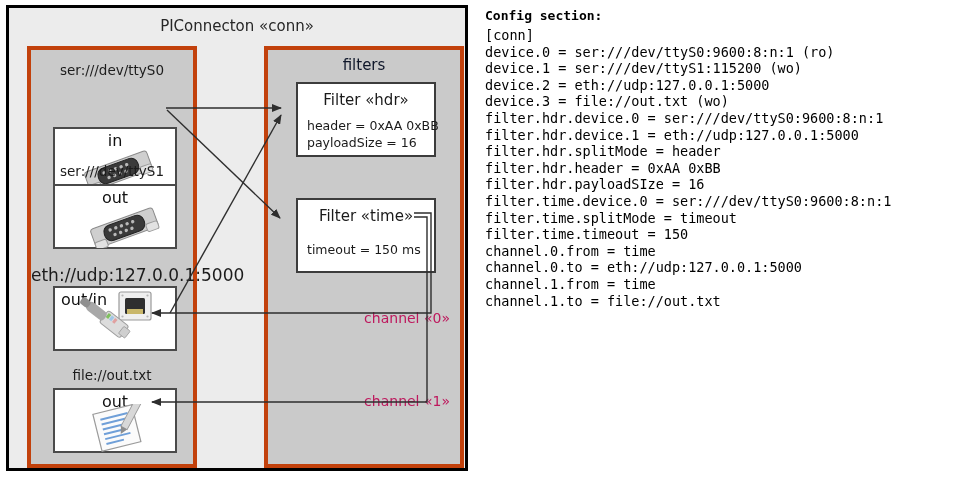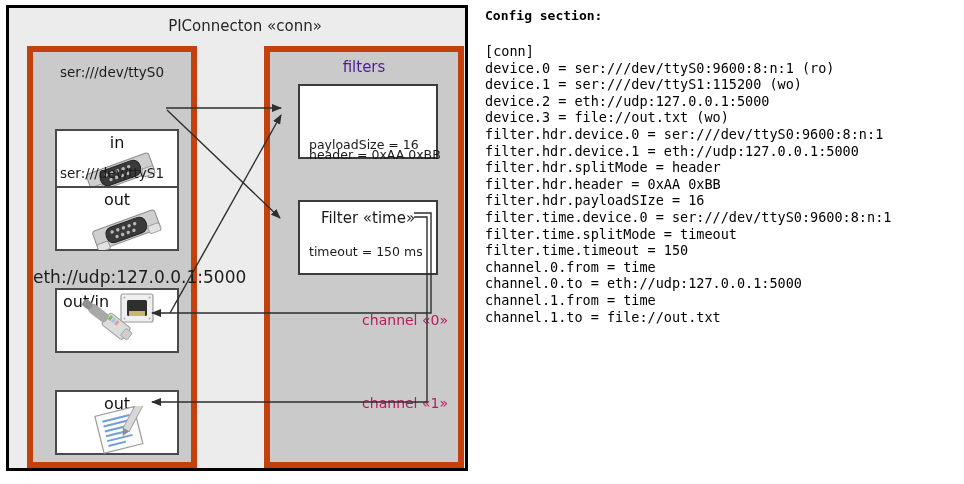--- a/index.html
+++ b/index.html
@@ -6,27 +6,27 @@
   body{width:964px;height:484px;position:relative;overflow:hidden;
        font-family:"DejaVu Sans","Liberation Sans",sans-serif;}
 
   
   #diagram{position:absolute;left:0;top:0;width:472px;height:484px;}
 
   .outer-frame{position:absolute;left:6px;top:5px;width:462px;height:466px;
                background:#ececec;border:3px solid #000;box-sizing:border-box;}
 
   .outer-title{position:absolute;left:0;top:9px;width:100%;text-align:center;
-               font-size:15px;color:#262626;padding-left:8px;}
-
-  .panel{position:absolute;background:#cacaca;border:6px solid #c2410c;
+               font-size:15px;color:#262626;}
+
+  .panel{position:absolute;background:#cacaca;border:4px solid #c2410c;
          box-sizing:border-box;}
 
   .panel-title{position:absolute;left:0;top:6px;width:100%;text-align:center;
-               font-size:15px;color:#4c1d95;}
+               font-size:15px;color:#0f172a;}
 
   
   #dev-panel{left:18px;top:38px;width:170px;height:422px;}
   #filters-panel{left:255px;top:38px;width:200px;height:422px;}
 
   
   .node-label{position:absolute;font-size:13.5px;color:#1c1c1c;
               text-align:center;white-space:nowrap;}
   .node-box{position:absolute;background:#ffffff;border:2px solid #4a4a4a;
             box-sizing:border-box;}
@@ -43,21 +43,21 @@
   .channel-label{position:absolute;font-size:14px;color:#be185d;
                  white-space:nowrap;}
 
   svg.wires{position:absolute;left:0;top:0;width:472px;height:484px;
             pointer-events:none;}
 
   
   #config{position:absolute;left:482px;top:0;width:482px;height:484px;}
   .cfg-head{position:absolute;left:3px;top:8px;font-size:13px;font-weight:bold;
             color:#000;font-family:"DejaVu Sans Mono","Liberation Mono",monospace;}
-  .cfg-body{position:absolute;left:3px;top:43px;font-size:13.5px;color:#000;
+  .cfg-body{position:absolute;left:3px;top:27px;font-size:13.5px;color:#000;
             font-family:"DejaVu Sans Mono","Liberation Mono",monospace;
             line-height:16.6px;white-space:pre;}
   .cfg-line{display:block;height:16.6px;}
 </style>
 </head>
 <body>
 
 <div id="diagram">
 
   <div class="outer-frame">
@@ -136,20 +136,21 @@
               <rect x="24" y="28" width="3" height="5" fill="#7fbf5f"></rect>
               <rect x="28" y="28" width="3" height="5" fill="#9fc7e8"></rect>
               <rect x="32" y="28" width="3" height="5" fill="#e0a0a0"></rect>
               <rect x="2" y="29" width="22" height="10" rx="4" fill="#a8a8a8"></rect>
               <rect x="-6" y="30" width="10" height="8" rx="3" fill="#8f8f8f"></rect>
             </g>
           </svg>
         </span>
       </div>
 
+      <div class="node-label" style="left:0;top:317px;width:100%;">file://out.txt</div>
       <div class="node-box" style="left:22px;top:338px;width:124px;height:65px;">
         <div class="node-word" style="left:0;top:2px;width:100%;text-align:center;">out</div>
         <span>
           <svg width="72" height="48" viewBox="0 0 72 48" style="position:absolute;left:30px;top:14px;">
             <g transform="rotate(-14 36 24)">
               <rect x="12" y="4" width="40" height="38" fill="#fbfbfb" stroke="#9b9b9b" stroke-width="1.2"></rect>
               <g stroke="#6f9fd8" stroke-width="2">
                 <line x1="18" y1="11" x2="46" y2="11"></line>
                 <line x1="18" y1="16" x2="46" y2="16"></line>
                 <line x1="18" y1="21" x2="46" y2="21"></line>
@@ -165,21 +166,22 @@
             </g>
           </svg>
         </span>
       </div>
     </div>
 
     <div class="panel" id="filters-panel">
       <div class="panel-title">filters</div>
 
       <div class="filter-box" style="left:28px;top:32px;width:140px;height:75px;">
-        <div class="filter-attr" style="top:34px;margin-top:27px;">header = 0xAA 0xBB</div>
+        <div class="filter-title">Filter «hdr»</div>
+        <div class="filter-attr" style="top:34px;">header = 0xAA 0xBB</div>
         <div class="filter-attr" style="top:51px;">payloadSize = 16</div>
       </div>
 
       <div class="filter-box" style="left:28px;top:148px;width:140px;height:75px;">
         <div class="filter-title">Filter «time»</div>
         <div class="filter-attr" style="top:42px;">timeout = 150 ms</div>
       </div>
 
       <div class="channel-label" style="right:10px;top:260px;">channel «0»</div>
       <div class="channel-label" style="right:10px;top:343px;">channel «1»</div>

